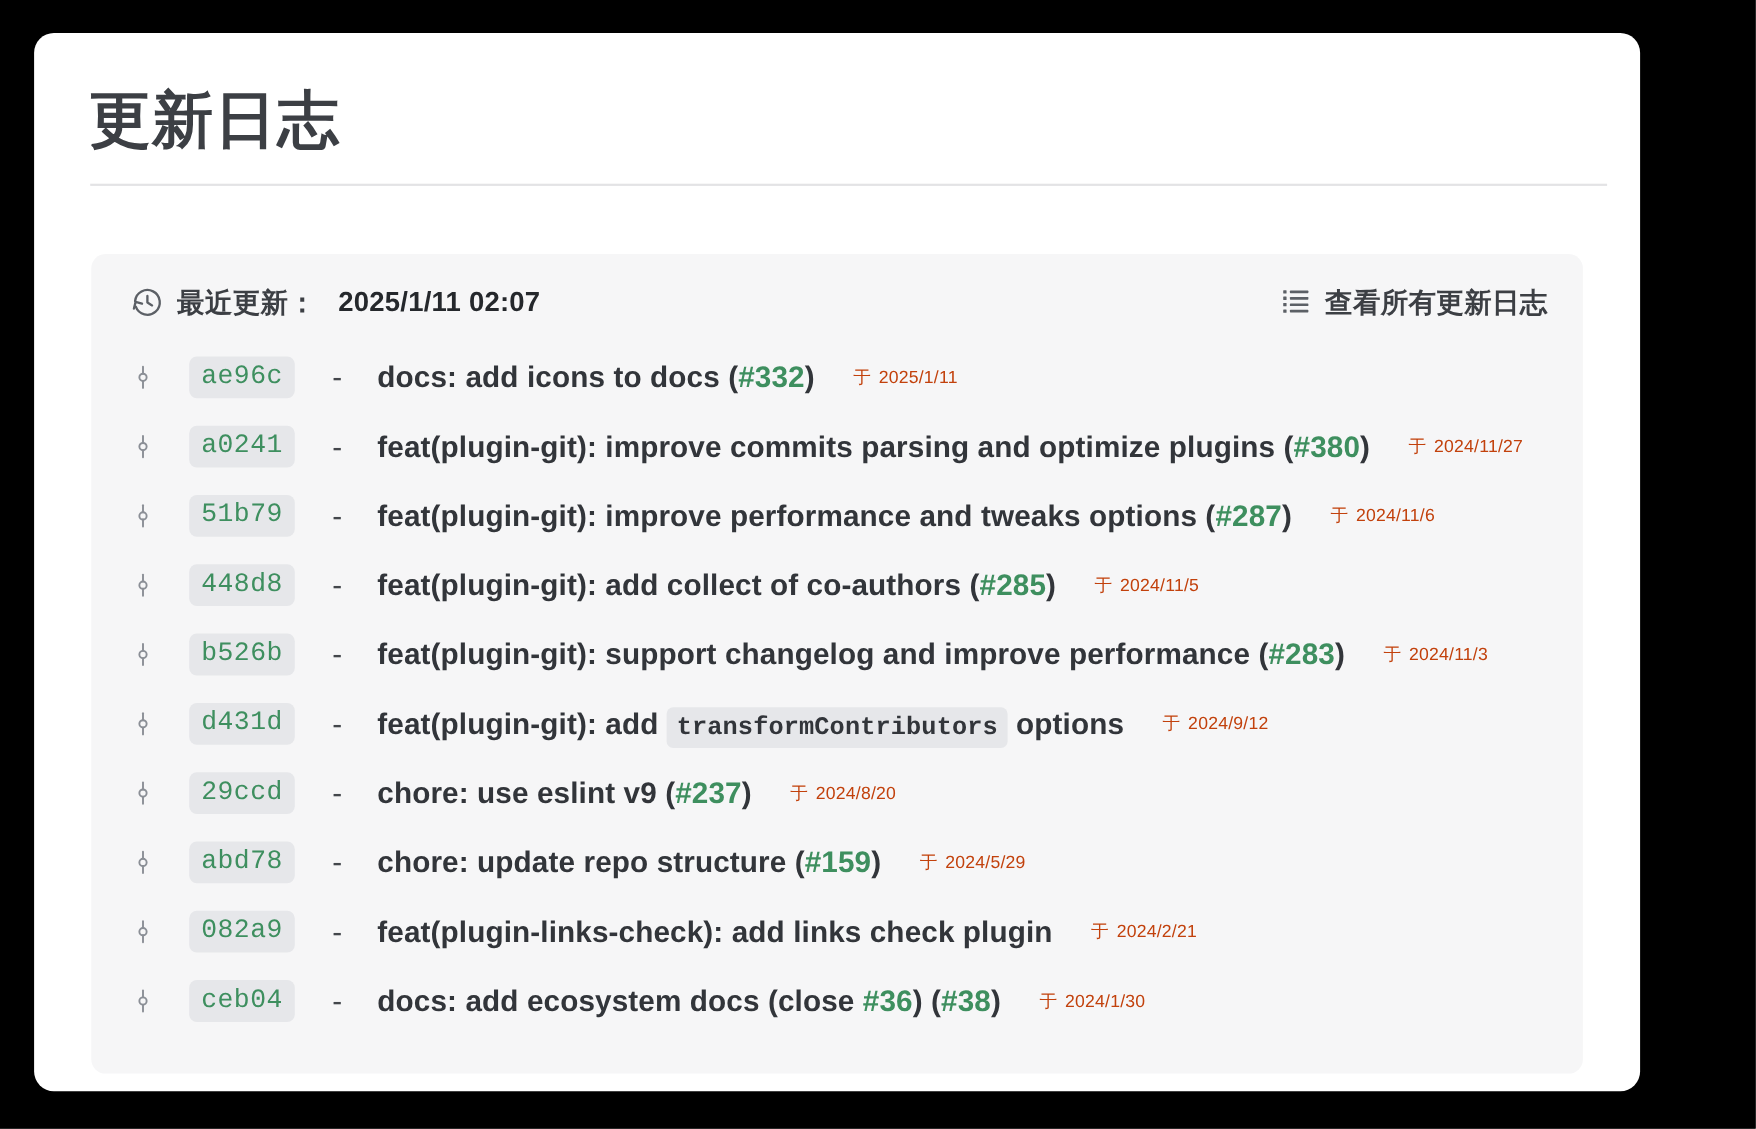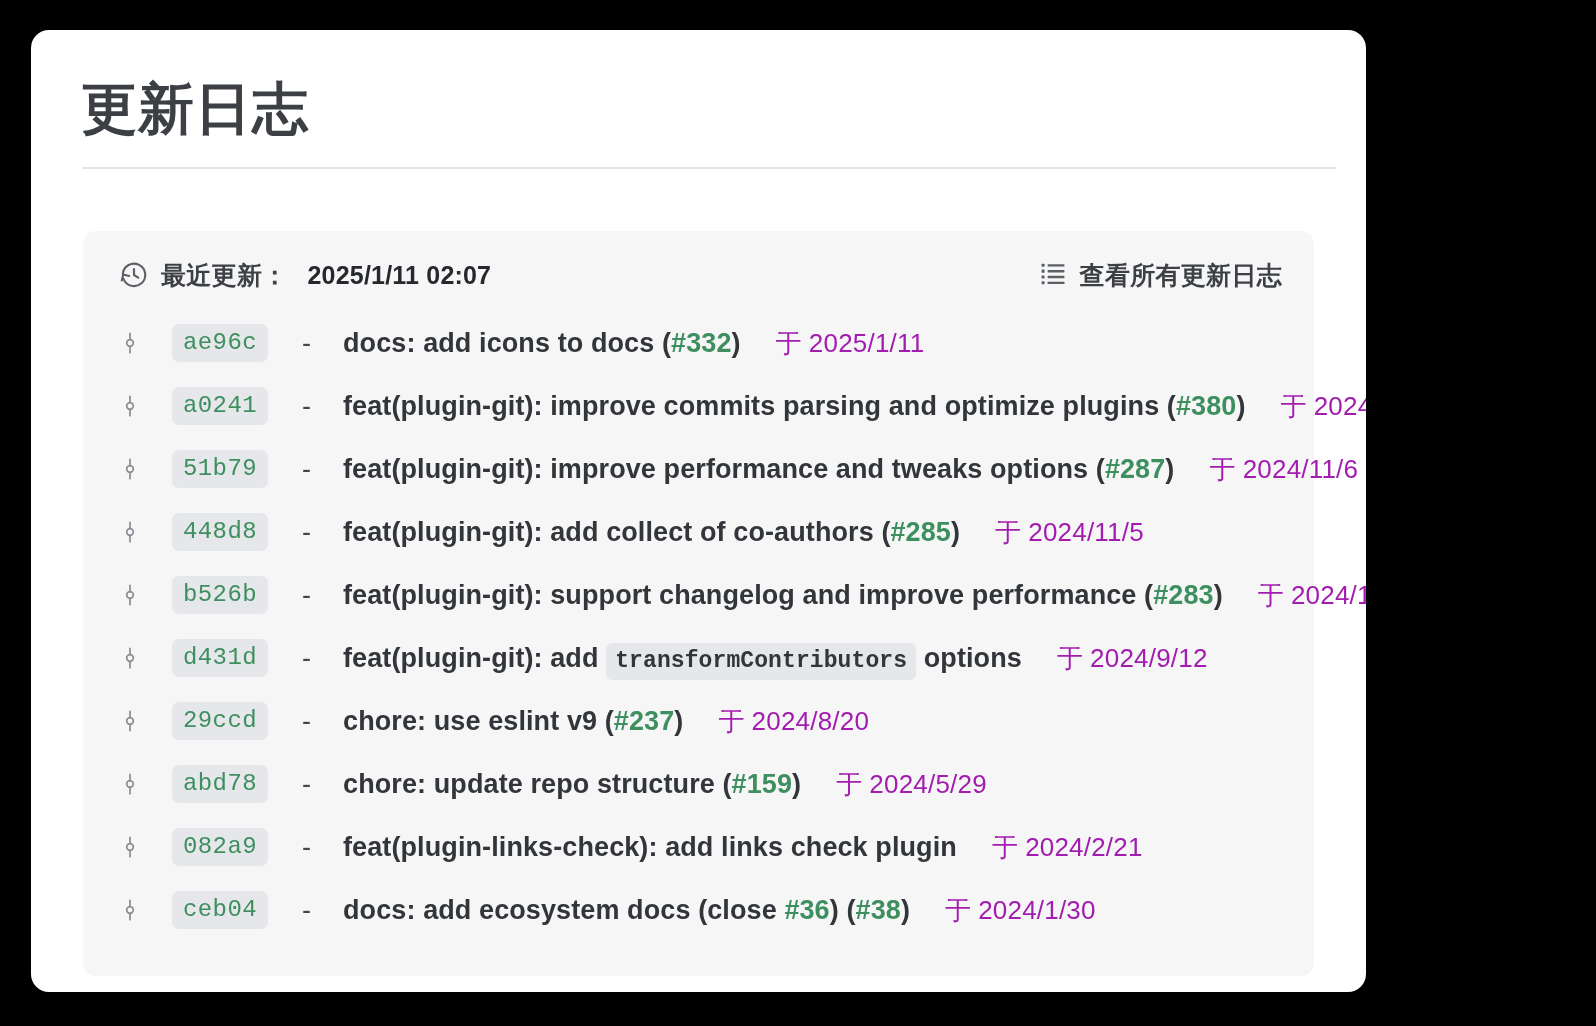--- a/index.html
+++ b/index.html
@@ -12,21 +12,21 @@
   }
   body {
     font-family: "Liberation Sans", "DejaVu Sans", sans-serif;
     -webkit-font-smoothing: antialiased;
   }
 
   .page-card {
     position: absolute;
     left: 31px;
     top: 30px;
-    width: 1335px;
+    width: 1460px;
     height: 962px;
     background: #ffffff;
     border-radius: 18px;
     box-sizing: border-box;
     overflow: hidden;
   }
 
   .card-inner {
     padding: 30px 22px 0 22px;
   }
@@ -172,22 +172,22 @@
   .commit-message code {
     font-family: "Liberation Mono", "DejaVu Sans Mono", monospace;
     font-size: 23px;
     background: #e6e7ea;
     border-radius: 6px;
     padding: 5px 9px 6px 9px;
     color: #32353a;
   }
 
   .commit-date {
-    font-size: 26px;
-    color: #a21caf;
+    font-size: 16px;
+    color: #c2410c;
     margin-left: 15px;
     letter-spacing: 0.2px;
   }
   .commit-date .at {
     margin-right: 7px;
   }
 </style>
 </head>
 <body>
 

